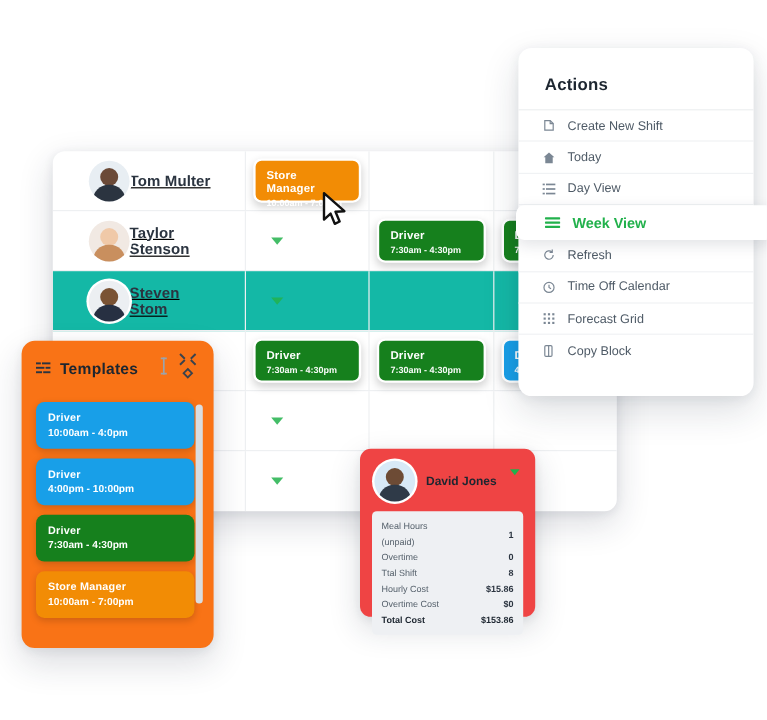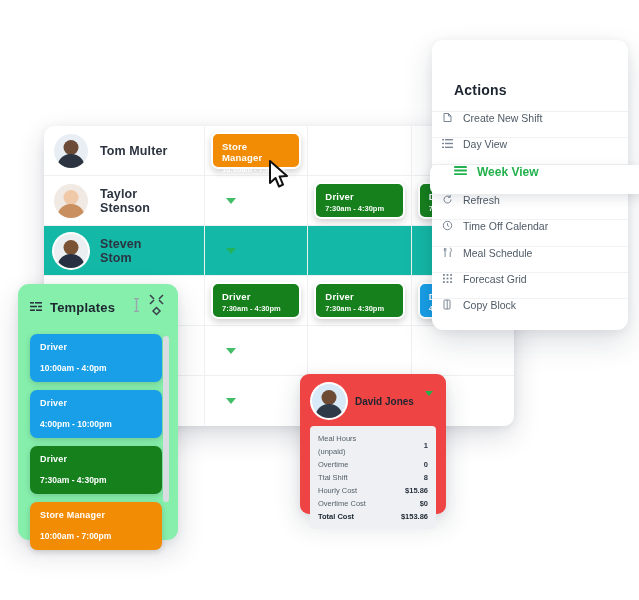--- a/index.html
+++ b/index.html
@@ -14,21 +14,21 @@
   
   .schedule-card{
     position:absolute; left:44px; top:126px; width:470px; height:300px;
     background:#ffffff; border-radius:10px;
     box-shadow:0 10px 28px rgba(30,40,60,.16), 0 2px 8px rgba(30,40,60,.08);
     overflow:hidden;
   }
   .sched-row{ display:flex; height:50px; border-bottom:1px solid #eef0f2; position:relative;}
   .sched-row:last-child{ border-bottom:none; }
   .sched-row.shaded{ background:#14b8a6; }
-  .emp-cell{ width:160px; display:flex; align-items:center; padding-left:10px; gap:12px; flex:0 0 160px;}
+  .emp-cell{ width:160px; display:flex; align-items:center; padding-left:30px; flex:0 0 160px;text-decoration:underline;}
   .avatar{
     width:34px;height:34px;border-radius:50%;flex:0 0 34px;
     background:#dfe6ef; overflow:hidden; position:relative;
     box-shadow:0 0 0 2px #fff;
   }
   .avatar .head{position:absolute;left:50%;top:6px;transform:translateX(-50%);
     width:15px;height:15px;border-radius:50%;}
   .avatar .body{position:absolute;left:50%;bottom:-6px;transform:translateX(-50%);
     width:27px;height:20px;border-radius:13px 13px 0 0;}
   .av1{background:#e8eef3}.av1 .head{background:#6b4a38}.av1 .body{background:#2b3440}
@@ -55,53 +55,53 @@
   .c-blue{background:#189fe8;}
 
   
   .actions-panel{
     position:absolute; left:432px; top:40px; width:196px; height:290px;
     background:#fff; border-radius:11px;
     box-shadow:0 12px 30px rgba(30,40,60,.15), 0 2px 10px rgba(30,40,60,.07);
     padding:22px 0 10px 0;
   }
   .actions-title{ font-size:14px; font-weight:700; color:#1d2630; padding:0 22px 13px 22px;
-    border-bottom:1px solid #edeff1; letter-spacing:.2px;margin-top:20px;}
-  .act-item{ display:flex; align-items:flex-start; gap:10px; padding:0 10px;
+    border-bottom:1px solid #edeff1; letter-spacing:.2px;}
+  .act-item{ display:flex; align-items:center; gap:10px; padding:0 20px;
     height:26.4px; border-bottom:1px solid #f0f2f4; font-size:10.5px; color:#4e5a66;
     position:relative;}
   .act-item:last-child{border-bottom:none;}
   .act-item .ic{ width:11px; height:11px; flex:0 0 11px; display:flex;
     align-items:center; justify-content:center; color:#7b8794;}
   .act-item .ic svg{ display:block; }
   .act-item.active{
     background:#fff; color:#22b14c; font-weight:700; font-size:12px;
     border-radius:7px; border-bottom:none;
     box-shadow:0 4px 12px rgba(30,40,60,.13);
     width:215px; margin-left:-2px; padding-left:24px; z-index:3; height:29px;
   }
   .act-item.active .ic{ color:#22b14c; width:13px; flex:0 0 13px;}
 
   
   .templates-panel{
     position:absolute; left:18px; top:284px; width:160px; height:256px;
-    background:#86efac; border-radius:11px;
+    background:#f97316; border-radius:11px;
     box-shadow:0 12px 28px rgba(30,40,60,.16), 0 2px 8px rgba(30,40,60,.07);
     padding:10px 4px 0 0; z-index:5;
   }
   .tpl-head{ display:flex; align-items:center; gap:7px; padding:0 10px 8px 12px; }
   .tpl-title{ font-size:13px; font-weight:700; color:#1d2630; letter-spacing:.2px;}
   .tpl-tools{ margin-left:auto; display:flex; align-items:center; gap:9px; }
   .tpl-body{ position:relative; padding:6px 12px 8px 12px; }
   .tpl-card{
     border-radius:7px; color:#fff; padding:8px 10px; margin-bottom:8px;
     box-shadow:0 2px 6px rgba(0,0,0,.16);
   }
   .tpl-card .t1{font-size:9px;font-weight:700;line-height:11px;letter-spacing:.2px;}
-  .tpl-card .t2{font-size:8.5px;font-weight:700;line-height:11px;margin-top:10px;}
+  .tpl-card .t2{font-size:8.5px;font-weight:700;line-height:11px;margin-top:1px;}
   .tpl-scroll{ position:absolute; right:5px; top:8px; width:6px; height:166px;
     background:#d9dde1; border-radius:3px;}
 
   
   .cost-card{
     position:absolute; left:300px; top:374px; width:146px; height:140px;
     background:#ef4444; border-radius:9px;
     box-shadow:0 10px 26px rgba(30,40,60,.17), 0 2px 8px rgba(30,40,60,.07);
     padding:9px 10px 10px 10px; z-index:6;
   }
@@ -227,20 +227,28 @@
             <svg width="11" height="11" viewBox="0 0 11 11">
               <path d="M2 1.5h4.5l2.5 2.5v5.5H2z" fill="none" stroke="currentColor" stroke-width="1"></path>
               <path d="M6.5 1.5v2.5H9" fill="none" stroke="currentColor" stroke-width="1"></path>
             </svg>
           </span>
           <span>Create New Shift</span>
         </div>
         <div class="act-item">
           <span class="ic">
             <svg width="11" height="11" viewBox="0 0 11 11">
+              <path d="M5.5 1 L10 5 H8.6V10H2.4V5H1Z" fill="currentColor"></path>
+            </svg>
+          </span>
+          <span>Today</span>
+        </div>
+        <div class="act-item">
+          <span class="ic">
+            <svg width="11" height="11" viewBox="0 0 11 11">
               <rect y="1" width="2" height="1.4" fill="currentColor"></rect>
               <rect x="3" y="1" width="8" height="1.4" fill="currentColor"></rect>
               <rect y="4.8" width="2" height="1.4" fill="currentColor"></rect>
               <rect x="3" y="4.8" width="8" height="1.4" fill="currentColor"></rect>
               <rect y="8.6" width="2" height="1.4" fill="currentColor"></rect>
               <rect x="3" y="8.6" width="8" height="1.4" fill="currentColor"></rect>
             </svg>
           </span>
           <span>Day View</span>
         </div>
@@ -264,29 +272,20 @@
           <span>Refresh</span>
         </div>
         <div class="act-item">
           <span class="ic">
             <svg width="11" height="11" viewBox="0 0 11 11">
               <circle cx="5.5" cy="5.5" r="4.2" fill="none" stroke="currentColor" stroke-width="1"></circle>
               <path d="M5.5 3.2V5.6L7.2 6.6" fill="none" stroke="currentColor" stroke-width="1"></path>
             </svg>
           </span>
           <span>Time Off Calendar</span>
-        </div>
-        <div class="act-item">
-          <span class="ic">
-            <svg width="11" height="11" viewBox="0 0 11 11">
-              <path d="M2.4 1v3.2M3.8 1v3.2M3.1 4.2v5.8" stroke="currentColor" stroke-width="1" fill="none"></path>
-              <path d="M7.8 1c1 0 1.5 1 1.5 2.3s-.6 1.9-1.1 1.9V10" stroke="currentColor" stroke-width="1" fill="none"></path>
-            </svg>
-          </span>
-          <span>Meal Schedule</span>
         </div>
         <div class="act-item">
           <span class="ic">
             <svg width="11" height="11" viewBox="0 0 11 11">
               <g fill="currentColor">
                 <rect x="1" y="1" width="1.8" height="1.8"></rect>
                 <rect x="4.6" y="1" width="1.8" height="1.8"></rect>
                 <rect x="8.2" y="1" width="1.8" height="1.8"></rect>
                 <rect x="1" y="4.6" width="1.8" height="1.8"></rect>
                 <rect x="4.6" y="4.6" width="1.8" height="1.8"></rect>

